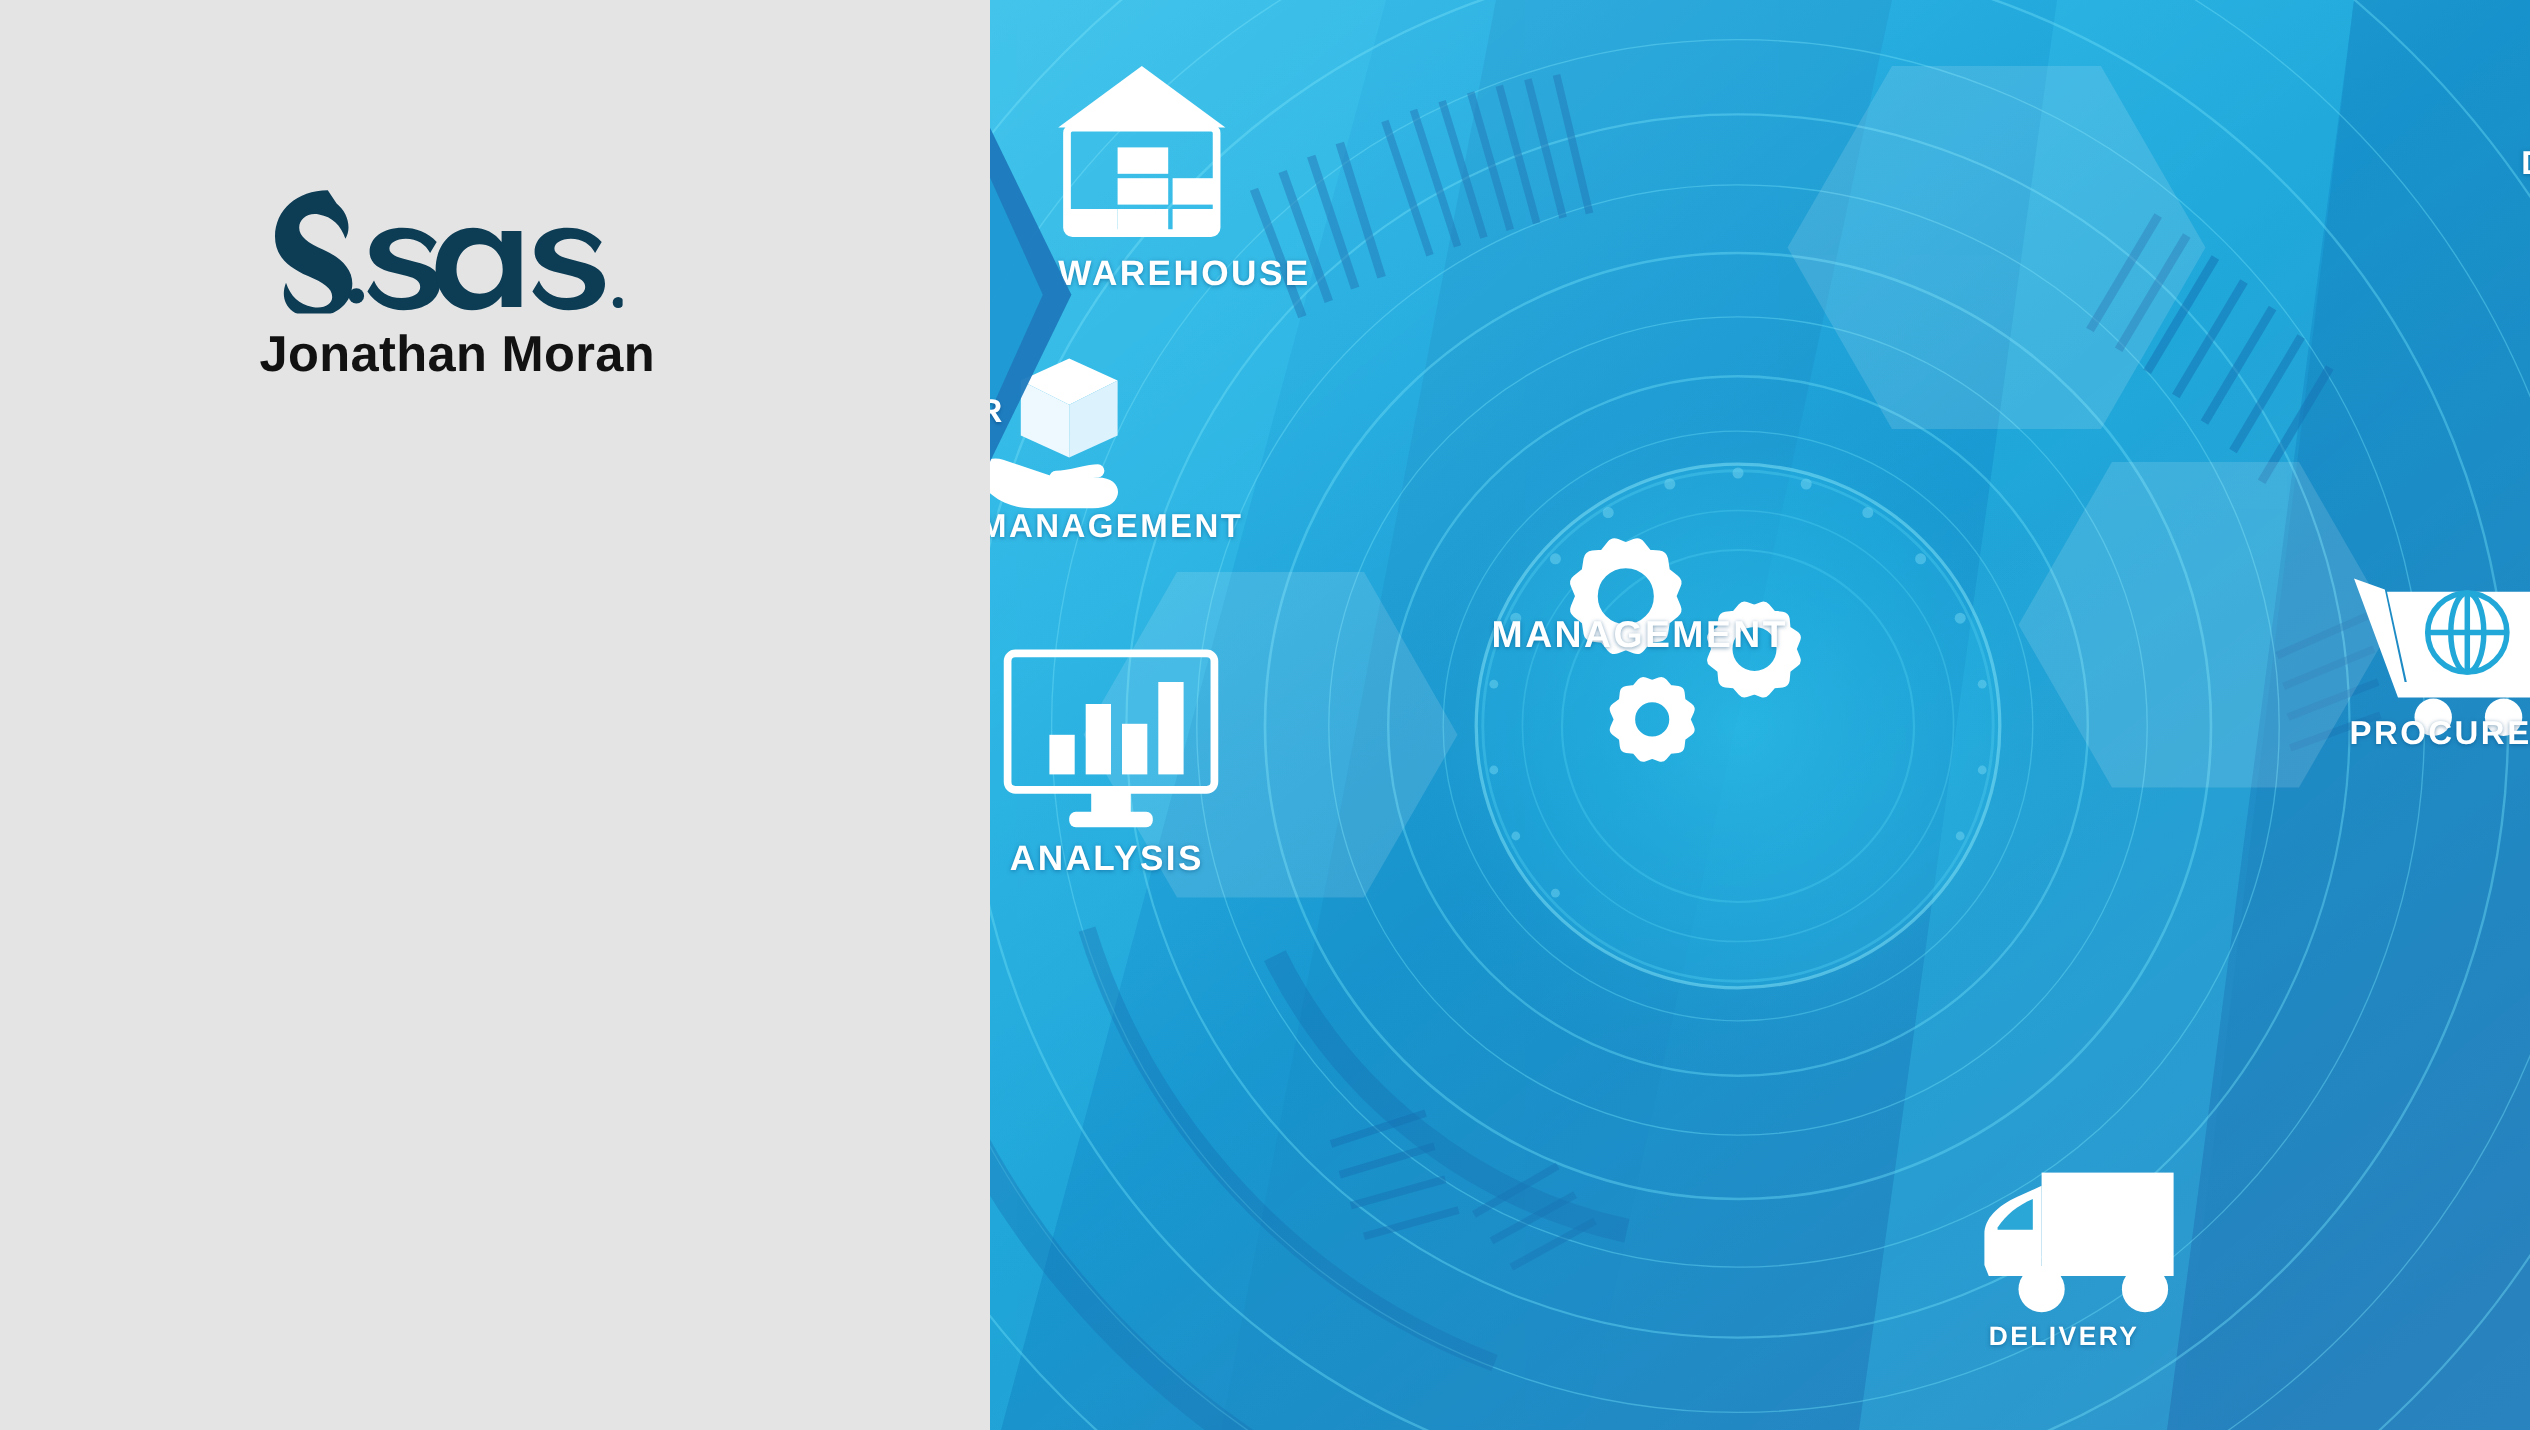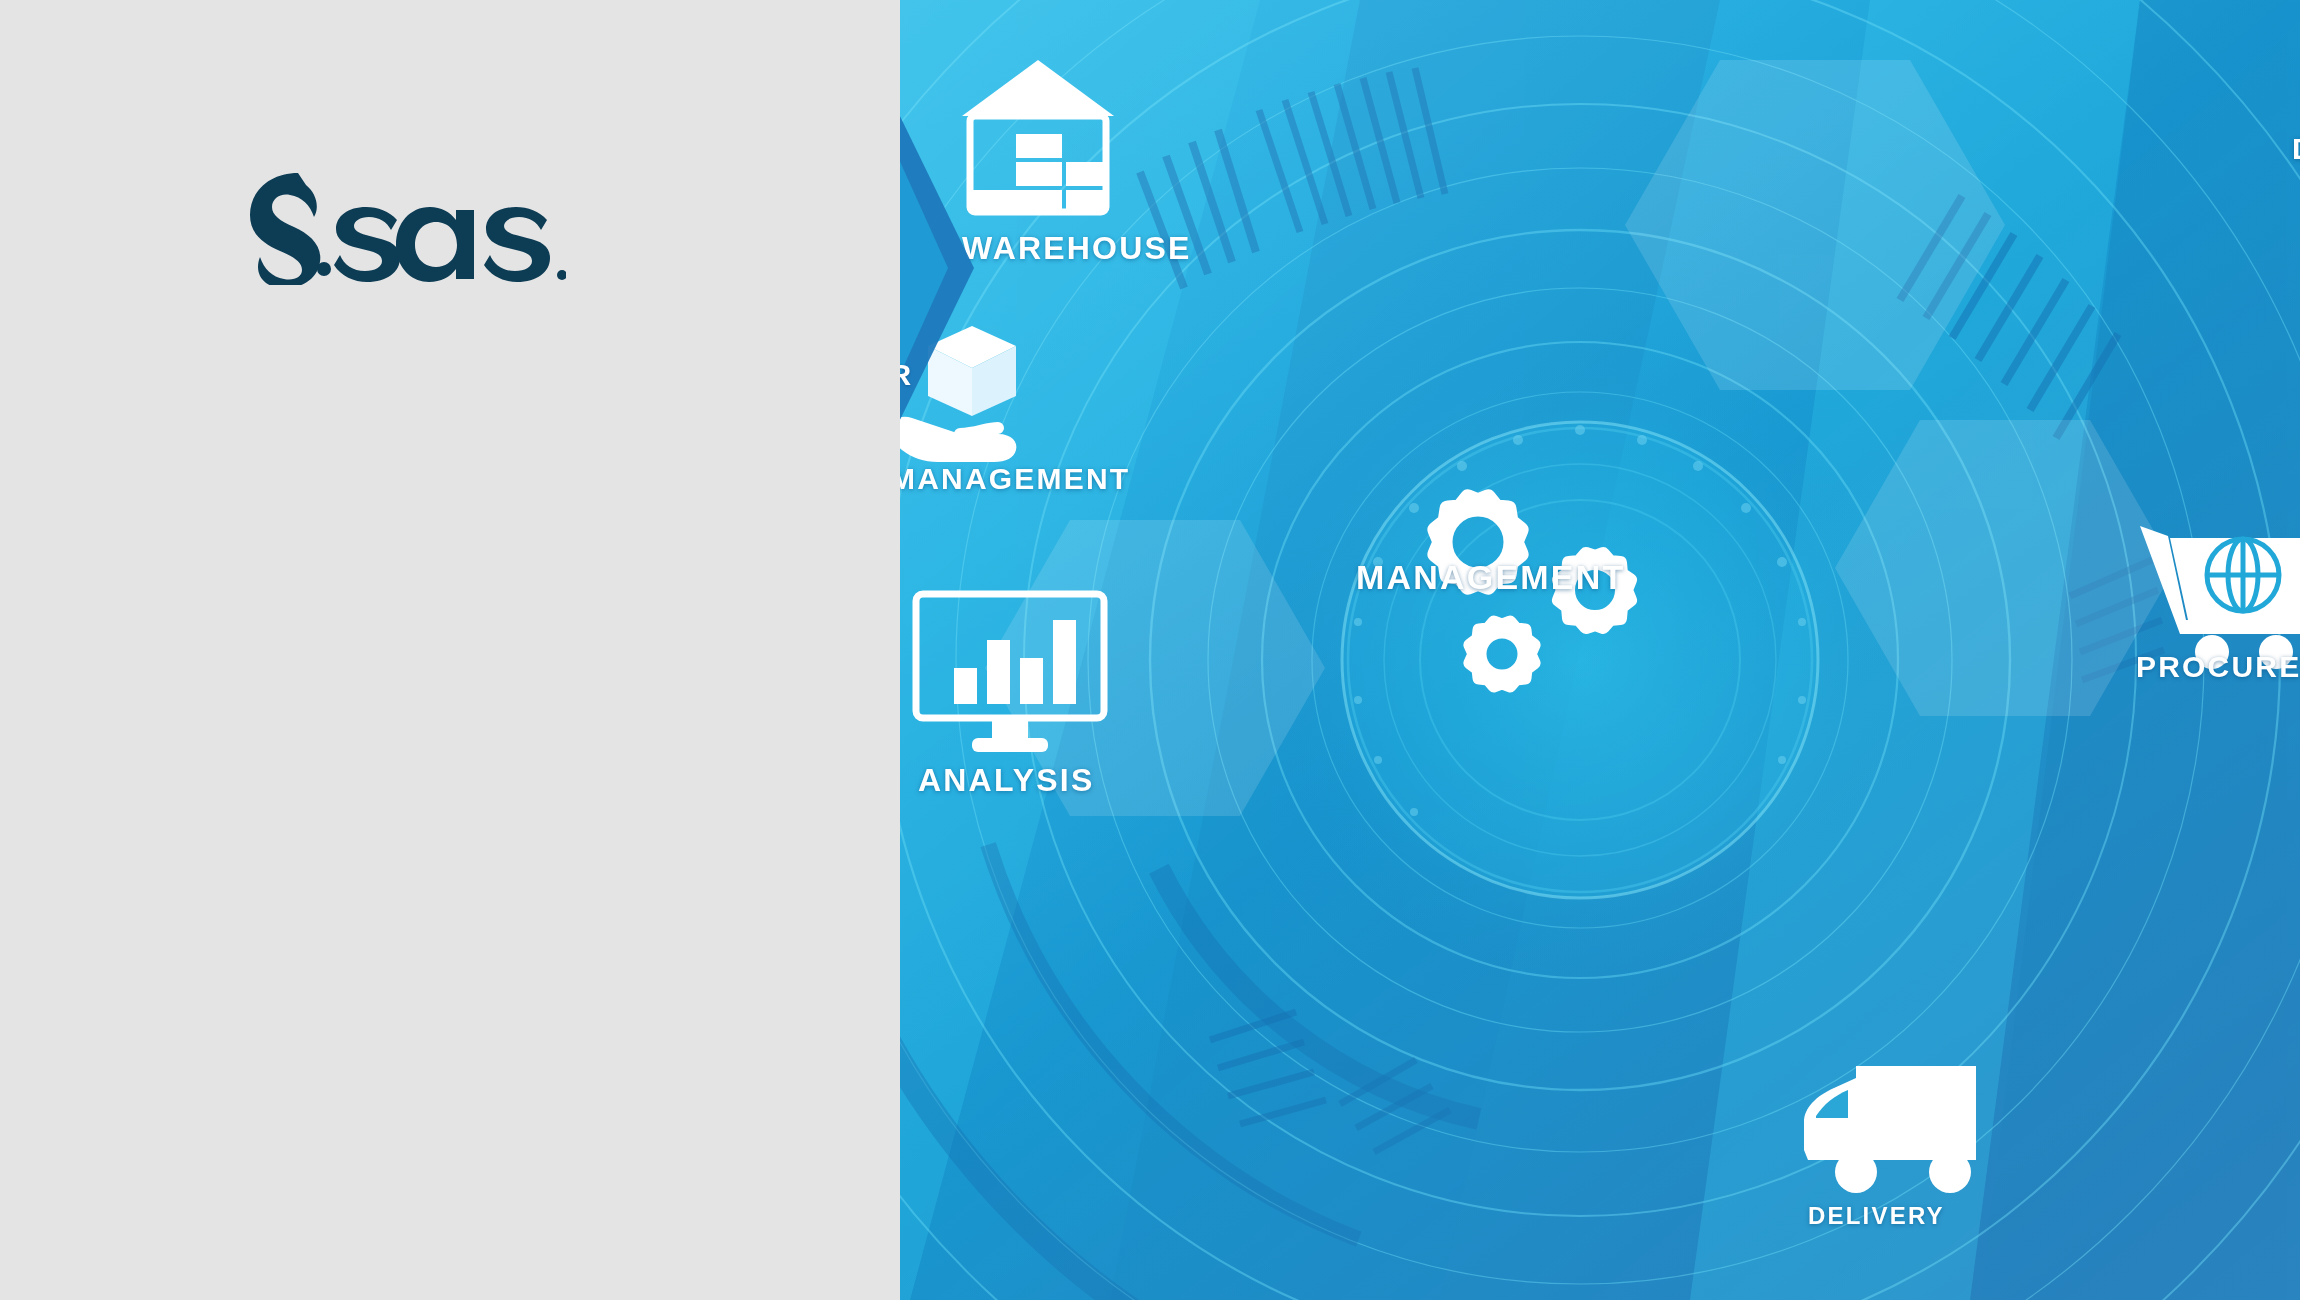--- a/index.html
+++ b/index.html
@@ -316,20 +316,21 @@
                    C212,57 221,66 221,80 C221,93 212,102 200,102 Z"></path>
           <path d="M280,42 C262,42 250,51 250,64 C250,74 258,80 272,83 L284,86
                    C292,88 296,91 296,96 C296,102 289,106 279,106 C267,106 258,100 254,90
                    L248,100 C255,111 268,117 281,117 C301,117 314,107 314,93
                    C314,82 306,76 291,73 L280,70 C272,68 268,65 268,61
                    C268,56 274,52 283,52 C293,52 301,57 305,65 L311,55
                    C303,46 292,42 280,42 Z"></path>
           <circle cx="326" cy="110" r="5"></circle>
         </g>
       </svg>
+      <div id="presenter-name">Jonathan Moran</div>
     </div>
   </div>
 
   <div class="hex-panel" style="left:664px;top:108px;width:310px;height:320px;">
     <svg viewBox="0 0 310 320" width="310" height="320">
       <polygon points="78,0 232,0 310,160 232,320 78,320 0,160" fill="#1e79bd" opacity=".95"></polygon>
       <polygon points="92,18 220,18 284,160 220,302 92,302 28,160" fill="#20ace0" opacity=".62"></polygon>
     </svg>
     <div class="node-icon" style="left:105px;top:56px;width:104px;height:186px;">
       <svg viewBox="0 0 104 186" width="104" height="186">

